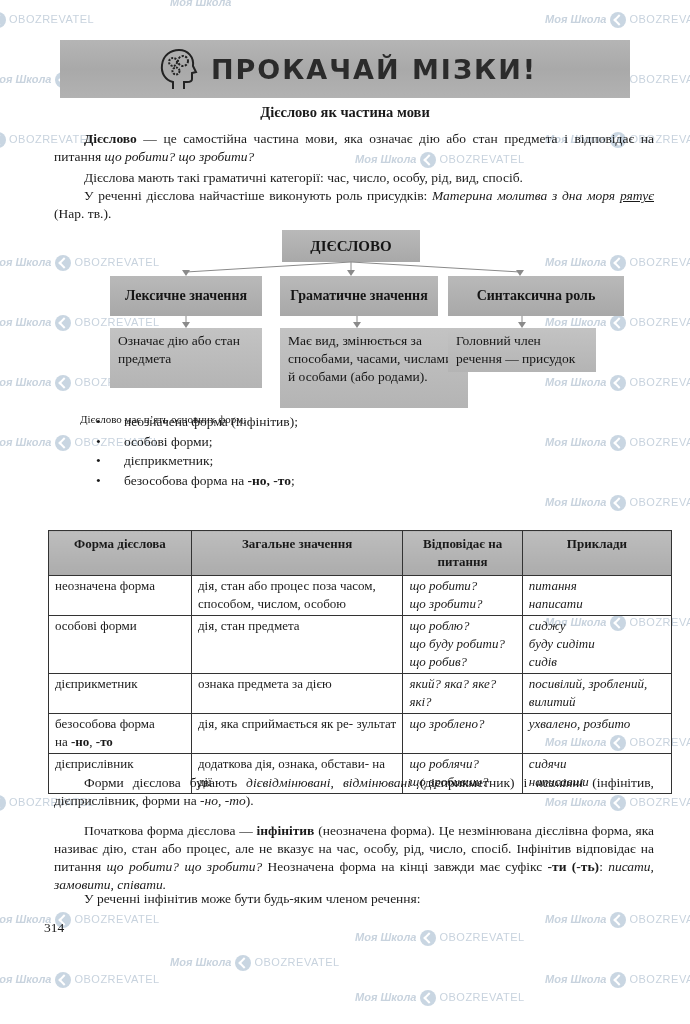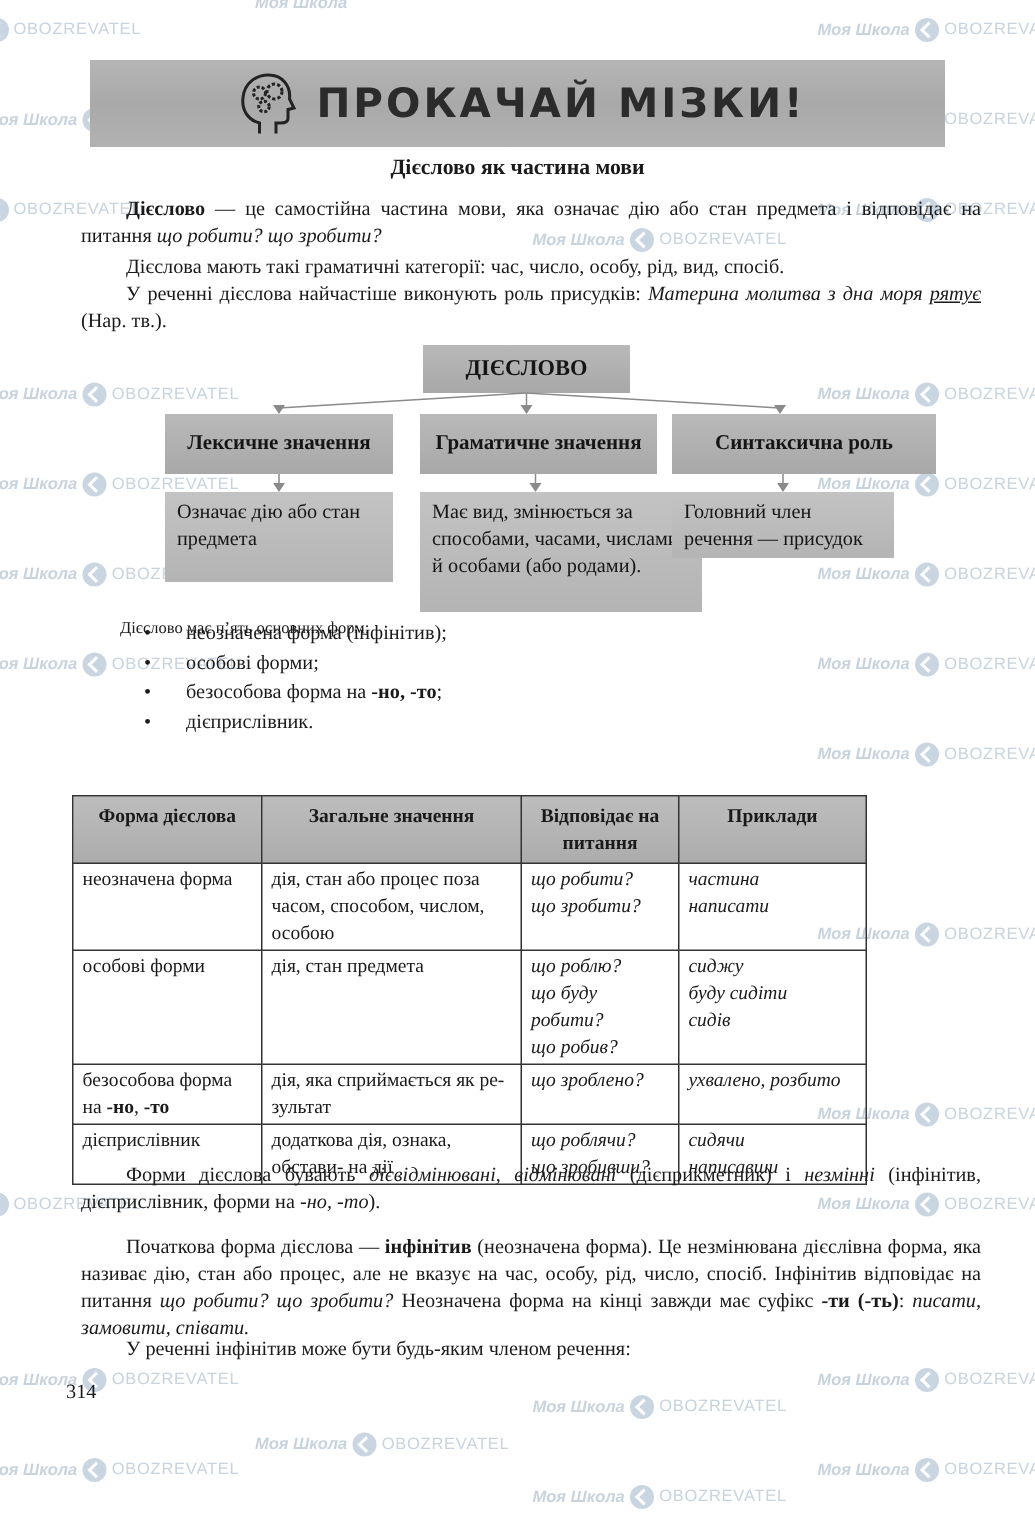--- a/index.html
+++ b/index.html
@@ -37,21 +37,21 @@
   .dbox { position: absolute; background: linear-gradient(180deg,#b9b9b9,#a8a8a8); color: #151515; }
   .dbox.top { left: 282px; top: 230px; width: 138px; height: 32px; font-weight: bold; font-size: 15px; display:flex; align-items:center; justify-content:center; }
   .dbox.cat { top: 276px; height: 40px; font-weight: bold; font-size: 14px; display:flex; align-items:center; justify-content:center; }
   .dbox.desc { top: 328px; font-size: 13.5px; line-height: 18px; padding: 4px 8px; box-sizing: border-box; background: linear-gradient(180deg,#c3c3c3,#b4b4b4); }
 
   .forms-intro { position: absolute; left: 80px; top: 413px; font-size: 11px; }
   ul.forms { position: absolute; left: 96px; top: 412px; margin: 0; padding: 0; list-style: none; font-size: 13.5px; line-height: 19.5px; }
   ul.forms li { position: relative; padding-left: 28px; }
   ul.forms li::before { content: "•"; position: absolute; left: 0; }
 
-  table.forms-table { position: absolute; left: 48px; top: 530px; width: 530px; border-collapse: collapse; font-size: 13px; line-height: 18px; }
+  table.forms-table { position: absolute; left: 48px; top: 530px; width: 624px; border-collapse: collapse; font-size: 13px; line-height: 18px; }
   table.forms-table th { background: linear-gradient(180deg,#bdbdbd,#acacac); font-weight: bold; padding: 4px 6px; border: 1px solid #333; text-align: center; vertical-align: top; height: 30px; }
   table.forms-table td { border: 1px solid #333; padding: 1px 6px 2px 6px; vertical-align: top; }
   table.forms-table td.it { font-style: italic; }
   .cell-line { display: block; }
 
   .pagenum { position: absolute; left: 44px; top: 920px; font-size: 13.5px; }
 </style>
 </head>
 <body>
 
@@ -132,22 +132,22 @@
   <div class="dbox cat" style="left:448px;width:176px;">Синтаксична роль</div>
 
   <div class="dbox desc" style="left:110px;width:152px;height:60px;">Означає дію або стан предмета</div>
   <div class="dbox desc" style="left:280px;width:188px;height:80px;">Має вид, змінюється за способами, часами, числами й особами (або родами).</div>
   <div class="dbox desc" style="left:448px;width:148px;height:44px;">Головний член речення — присудок</div>
 
   <div class="forms-intro">Дієслово має п’ять основних форм:</div>
   <ul class="forms">
     <li>неозначена форма (інфінітив);</li>
     <li>особові форми;</li>
+    <li>дієприкметник;</li>
     <li><span>безособова форма на </span><b>-но, -то</b><span>;</span></li>
-    <li>дієприслівник.</li>
   </ul>
 
   <table class="forms-table">
     <colgroup>
       <col style="width:140px">
         <col style="width:207px">
         <col style="width:117px">
         <col style="width:146px">
     </colgroup>
     <thead>
@@ -160,39 +160,51 @@
     </thead>
     <tbody>
       <tr>
         <td>неозначена форма</td>
         <td>дія, стан або процес поза часом, способом, числом, особою</td>
         <td class="it">
           <span class="cell-line">що робити?</span>
           <span class="cell-line">що зробити?</span>
         </td>
         <td class="it">
-          <span class="cell-line">частина</span>
+          <span class="cell-line">питання</span>
           <span class="cell-line">написати</span>
         </td>
       </tr>
       <tr>
         <td>особові форми</td>
         <td>дія, стан предмета</td>
         <td class="it">
           <span class="cell-line">що роблю?</span>
           <span class="cell-line">що буду робити?</span>
           <span class="cell-line">що робив?</span>
         </td>
         <td class="it">
           <span class="cell-line">сиджу</span>
           <span class="cell-line">буду сидіти</span>
           <span class="cell-line">сидів</span>
         </td>
       </tr>
       <tr>
+        <td>дієприкметник</td>
+        <td>ознака предмета за дією</td>
+        <td class="it">
+          <span class="cell-line">який? яка? яке?</span>
+          <span class="cell-line">які?</span>
+        </td>
+        <td class="it">
+          <span class="cell-line">посивілий, зроблений,</span>
+          <span class="cell-line">вилитий</span>
+        </td>
+      </tr>
+      <tr>
         <td>
           <span class="cell-line">безособова форма</span>
           <span class="cell-line"><span>на </span><b>-но</b><span>, </span><b>-то</b></span>
         </td>
         <td>дія, яка сприймається як ре- зультат</td>
         <td class="it">
           <span class="cell-line">що зроблено?</span>
         </td>
         <td class="it">
           <span class="cell-line">ухвалено, розбито</span>

